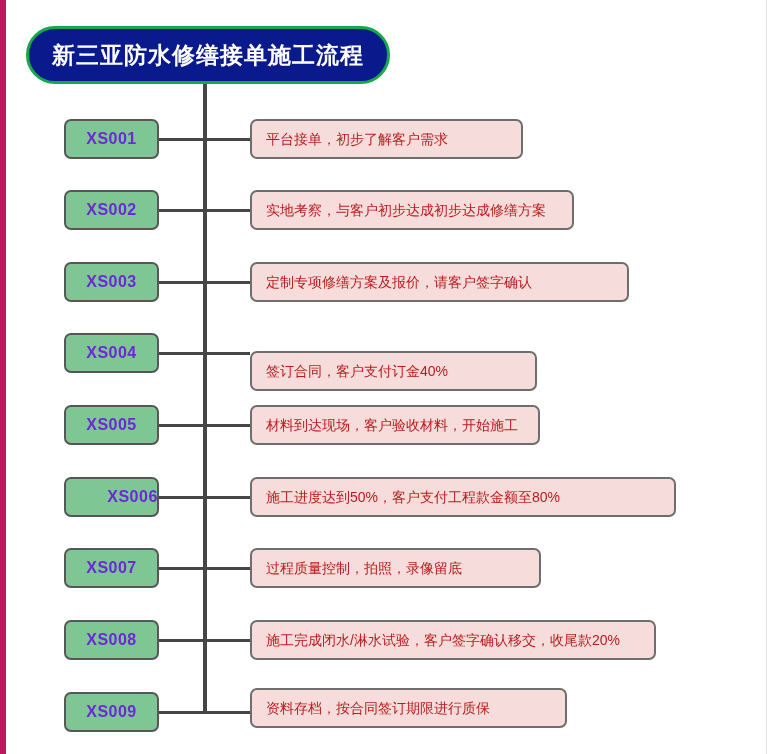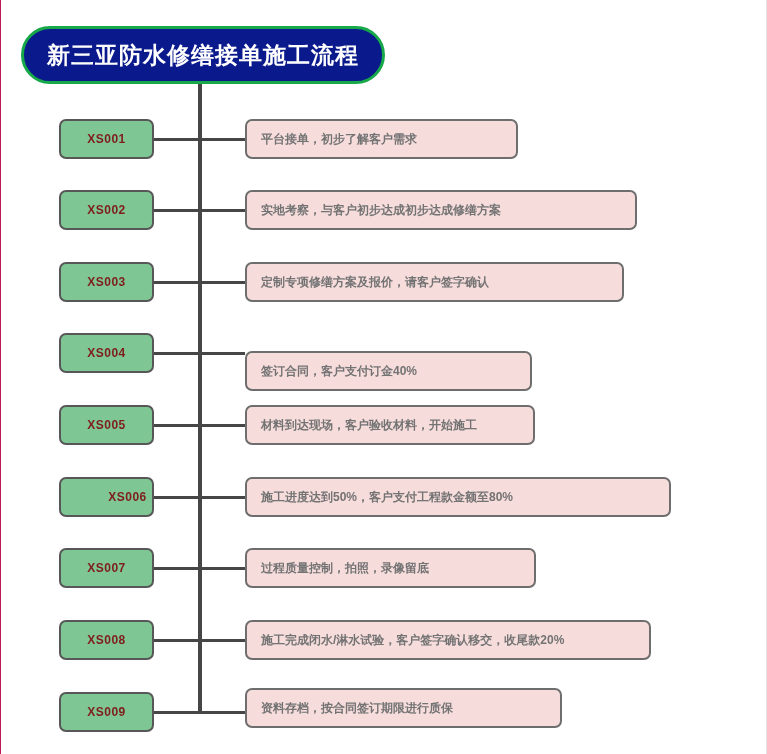--- a/index.html
+++ b/index.html
@@ -8,21 +8,21 @@
     background: #ffffff;
   }
   body {
     font-family: "Liberation Sans", "DejaVu Sans", sans-serif;
   }
   #canvas {
     position: relative;
     width: 767px;
     height: 754px;
     background: #ffffff;
-    border-left: 1px solid #be185d;
+    border-left: 6px solid #be185d;
     border-right: 1px solid #e3e3e3;
     box-sizing: border-box;
     overflow: hidden;
   }
 
   
   #title-box {
     position: absolute;
     left: 20px;
     top: 26px;
@@ -66,45 +66,45 @@
     height: 40px;
     background: #7ec694;
     border: 2px solid #575757;
     border-radius: 7px;
     box-sizing: border-box;
     display: flex;
     align-items: center;
     justify-content: center;
   }
   .code-box .code-text {
-    color: #7f1d1d;
-    font-size: 12px;
+    color: #6d28d9;
+    font-size: 16px;
     font-weight: bold;
     letter-spacing: 0.5px;
     line-height: 1;
   }
 
   
   .desc-box {
     position: absolute;
     left: 244px;
     height: 40px;
     background: #f7dcdc;
     border: 2px solid #6e6e6e;
     border-radius: 7px;
     box-sizing: border-box;
     display: flex;
     align-items: center;
     padding-left: 14px;
     padding-right: 14px;
   }
   .desc-box .desc-text {
-    color: #737373;
-    font-size: 12px;
-    font-weight: bold;
+    color: #b91c1c;
+    font-size: 14px;
+    font-weight: normal;
     white-space: nowrap;
     line-height: 1;
   }
 </style>
 </head>
 <body>
 
 <div id="canvas">
 
   <div id="title-box">
@@ -135,21 +135,21 @@
   <div id="nodes">
       <div class="code-box" style="top: 119px;">
         <span class="code-text">XS001</span>
       </div>
       <div class="desc-box" style="top: 119px; width: 273px;">
         <span class="desc-text">平台接单，初步了解客户需求</span>
       </div>
       <div class="code-box" style="top: 190px;">
         <span class="code-text">XS002</span>
       </div>
-      <div class="desc-box" style="top: 190px; width: 392px;">
+      <div class="desc-box" style="top: 190px; width: 324px;">
         <span class="desc-text">实地考察，与客户初步达成初步达成修缮方案</span>
       </div>
       <div class="code-box" style="top: 262px;">
         <span class="code-text">XS003</span>
       </div>
       <div class="desc-box" style="top: 262px; width: 379px;">
         <span class="desc-text">定制专项修缮方案及报价，请客户签字确认</span>
       </div>
       <div class="code-box" style="top: 333px;">
         <span class="code-text">XS004</span>

